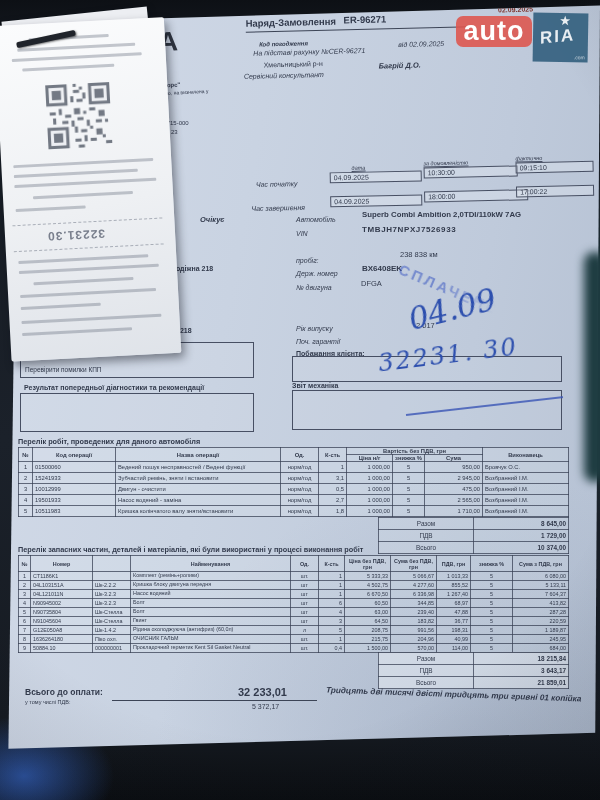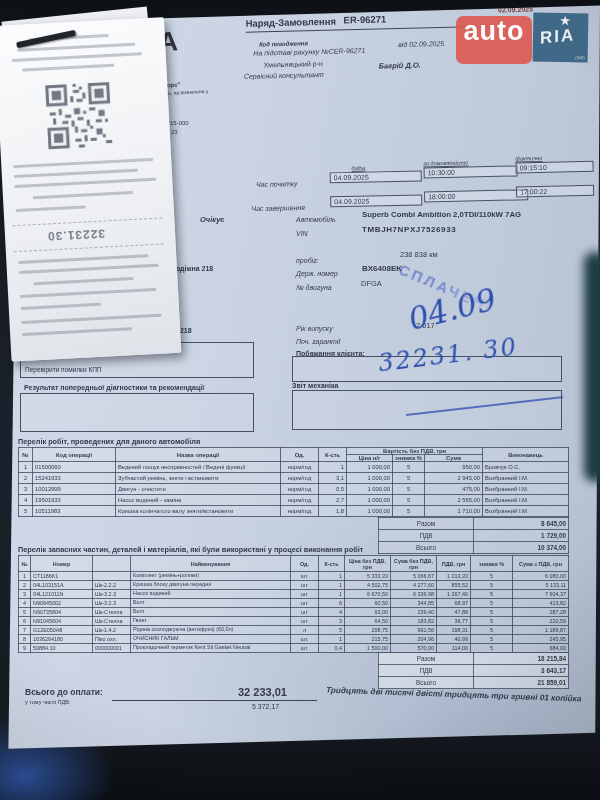--- a/index.html
+++ b/index.html
@@ -41,21 +41,21 @@
   .staple{position:absolute;left:16px;top:36px;width:60px;height:6px;z-index:11;
            transform:rotate(-12deg);background:#20242b;border-radius:2px;box-shadow:1px 1px 2px rgba(0,0,0,.5);}
   .rl{position:absolute;height:3px;background:rgba(104,112,128,.38);border-radius:1px;}
   .rsep{position:absolute;height:1px;border-top:1px dashed rgba(104,112,128,.5);}
   .mirror{position:absolute;transform:rotate(180deg);color:#5d6474;font-size:12px;letter-spacing:1px;font-weight:700;opacity:.8;}
   .vignette{position:absolute;inset:0;z-index:30;pointer-events:none;
            background:radial-gradient(120% 100% at 45% 40%, rgba(0,0,0,0) 52%, rgba(8,10,16,.18) 82%, rgba(8,10,16,.5) 100%);}
   .darkblob{position:absolute;right:-6px;top:252px;width:22px;height:230px;z-index:3;
            background:#1d3b40;filter:blur(5px);border-radius:10px;}
   .wm{position:absolute;z-index:50;}
-  .wm-auto{left:456px;top:16px;width:76px;height:48px;border-radius:7px;
+  .wm-auto{left:456px;top:16px;width:76px;height:31px;border-radius:7px;
            background:rgba(222,84,76,.88);display:flex;align-items:flex-start;justify-content:center;
            color:#fff;font-weight:700;font-size:27px;letter-spacing:1px;}
   .wm-ria{left:533px;top:13px;width:55px;height:49px;background:rgba(54,98,128,.93);
            transform:rotate(1deg);color:#e9eef2;}
   .wm-ria .star{position:absolute;left:26px;top:0px;font-size:13px;}
   .wm-ria .ria{position:absolute;left:7px;top:14px;font-size:17px;font-weight:700;
            transform:rotate(-7deg) skewX(-6deg);letter-spacing:2px;}
   .wm-ria .dotcom{position:absolute;right:3px;bottom:2px;font-size:5px;opacity:.75;}
   .penline{position:absolute;height:2px;background:rgba(58,85,181,.8);transform-origin:left center;filter:blur(.2px);}
 </style>

